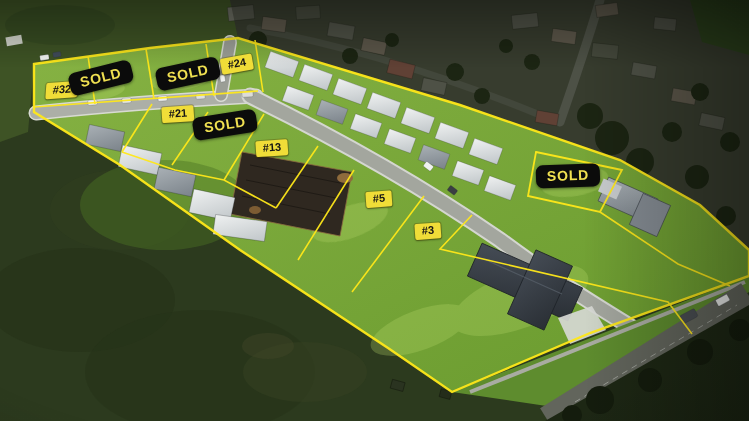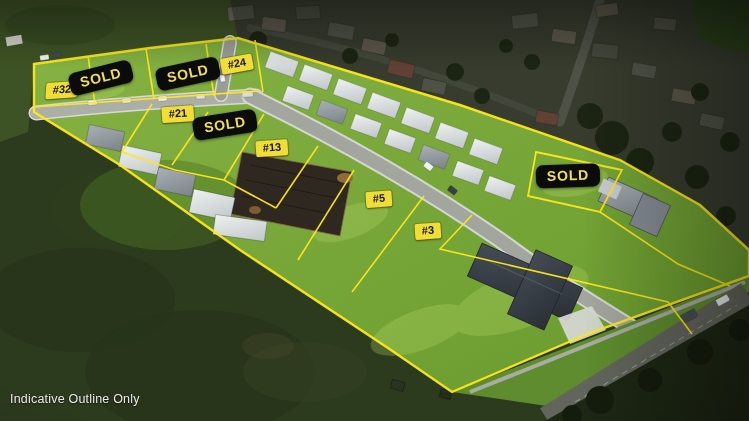--- a/index.html
+++ b/index.html
@@ -250,14 +250,13 @@
   <div class="overlay-label lot-tag" style="left:379px;top:199px;transform:translate(-50%,-50%) rotate(-4deg);">#5</div>
   <div class="overlay-label lot-tag" style="left:428px;top:231px;transform:translate(-50%,-50%) rotate(-4deg);">#3</div>
 
   <div class="overlay-label sold-badge" style="left:101px;top:78px;transform:translate(-50%,-50%) rotate(-14deg);">SOLD</div>
   <div class="overlay-label sold-badge" style="left:188px;top:74px;transform:translate(-50%,-50%) rotate(-12deg);">SOLD</div>
   <div class="overlay-label sold-badge" style="left:225px;top:125px;transform:translate(-50%,-50%) rotate(-9deg);">SOLD</div>
   <div class="overlay-label sold-badge" style="left:568px;top:176px;transform:translate(-50%,-50%) rotate(-2deg);">SOLD</div>
 
   <div class="vignette"></div>
 
-  <div class="watermark">Indicative Outline Only</div>
 </div>
 
 </body></html>

